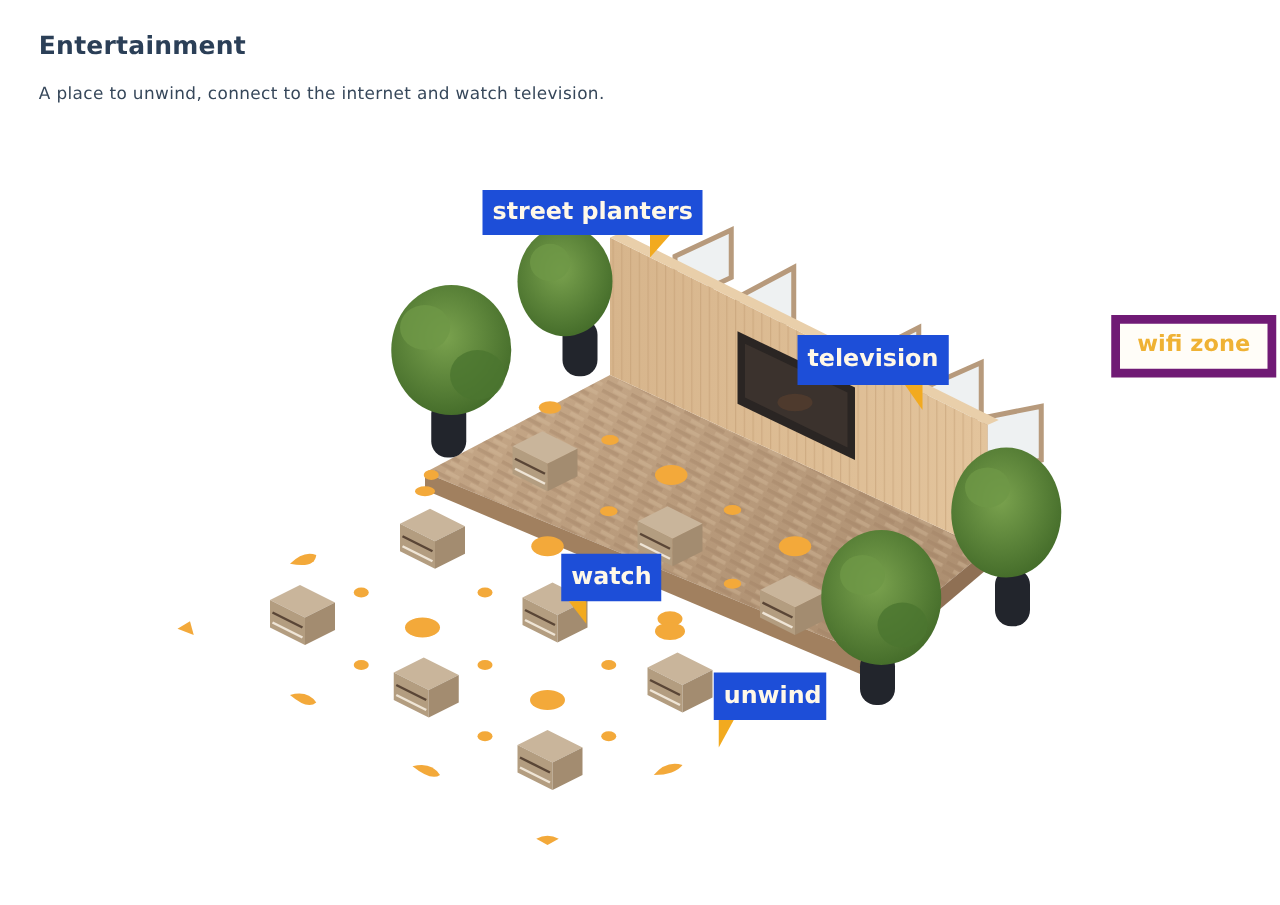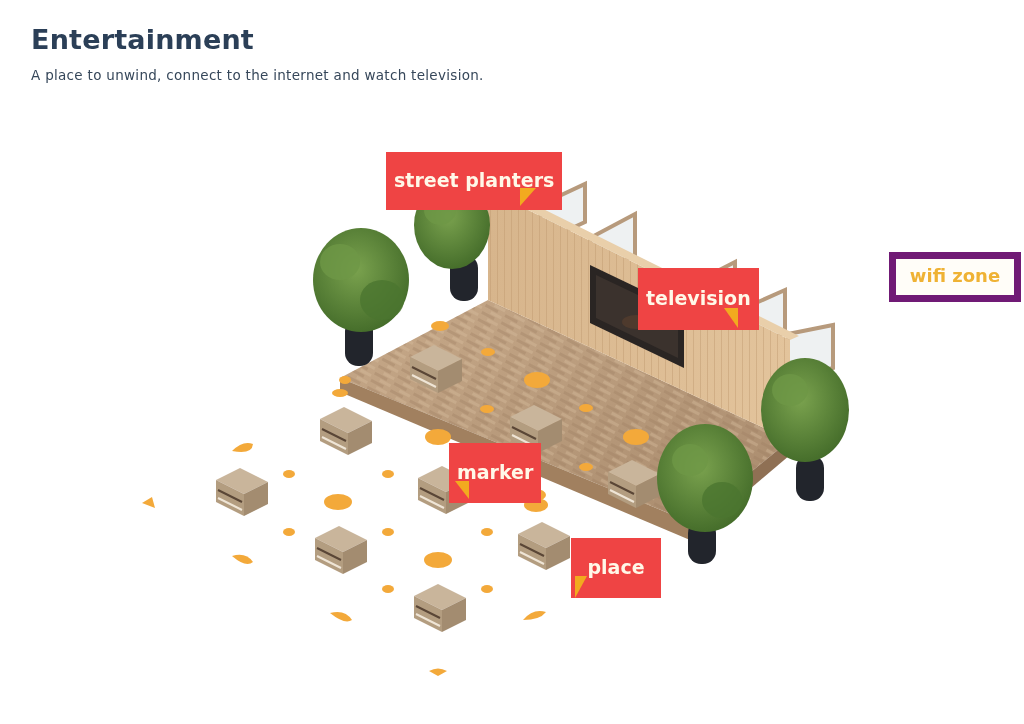--- a/index.html
+++ b/index.html
@@ -1,24 +1,24 @@
 <!DOCTYPE html>
 <html><head>
 <meta charset="utf-8">
 <style>
   html, body { margin: 0; padding: 0; background: #ffffff; }
   body { width: 1024px; height: 724px; position: relative; overflow: hidden;
          font-family: "DejaVu Sans", "Liberation Sans", sans-serif; }
   .title { position: absolute; left: 31px; top: 24px; margin: 0;
-           font-size: 27px; font-weight: bold; color: #2b3f57; letter-spacing: 0.2px; }
+           font-size: 20px; font-weight: bold; color: #2b3f57; letter-spacing: 0.2px; }
   .subtitle { position: absolute; left: 31px; top: 67px; margin: 0;
               font-size: 13.5px; color: #36475a; letter-spacing: 0.3px; }
   .scene { position: absolute; left: 0; top: 0; width: 1024px; height: 724px; }
-  .tag { position: absolute; background: #ef4444; color: #fff8e8;
-         font-size: 19px; font-weight: bold; padding: 11px 8px; height: 36px;
+  .tag { position: absolute; background: #1d4ed8; color: #fff8e8;
+         font-size: 19px; font-weight: bold; padding: 0 8px; height: 36px;
          line-height: 34px; white-space: nowrap; cursor: pointer; }
   .tag .tail { position: absolute; width: 0; height: 0; }
   .wifi { position: absolute; left: 889px; top: 252px; width: 118px; height: 36px;
           border: 7px solid #701a75; background: #fffdf8; color: #efb234;
           font-size: 18px; font-weight: bold; line-height: 34px; text-align: center; cursor: pointer; }
 </style>
 </head>
 <body>
 
 <h1 class="title">Entertainment</h1>
@@ -204,20 +204,20 @@
 </div>
 
 <div class="tag" style="left:638px; top:222px; height:40px; line-height:38px;margin-top:46px;">
   <span>television</span>
   <span class="tail" style="left:86px; top:40px; border-left:14px solid transparent; border-top:20px solid #f2aa1f;"></span>
 </div>
 
 <div class="wifi">wifi zone</div>
 
 <div class="tag" style="left:449px; top:443px; height:38px; line-height:36px;">
-  <span>marker</span>
+  <span>watch</span>
   <span class="tail" style="left:6px; top:38px; border-right:14px solid #f2aa1f; border-bottom:18px solid transparent;"></span>
 </div>
 
 <div class="tag" style="left:571px; top:538px; width:74px; height:38px; line-height:36px; text-align:center;">
-  <span>place</span>
+  <span>unwind</span>
   <span class="tail" style="left:4px; top:38px; border-left:12px solid #f2aa1f; border-bottom:22px solid transparent;"></span>
 </div>
 
 </body></html>

